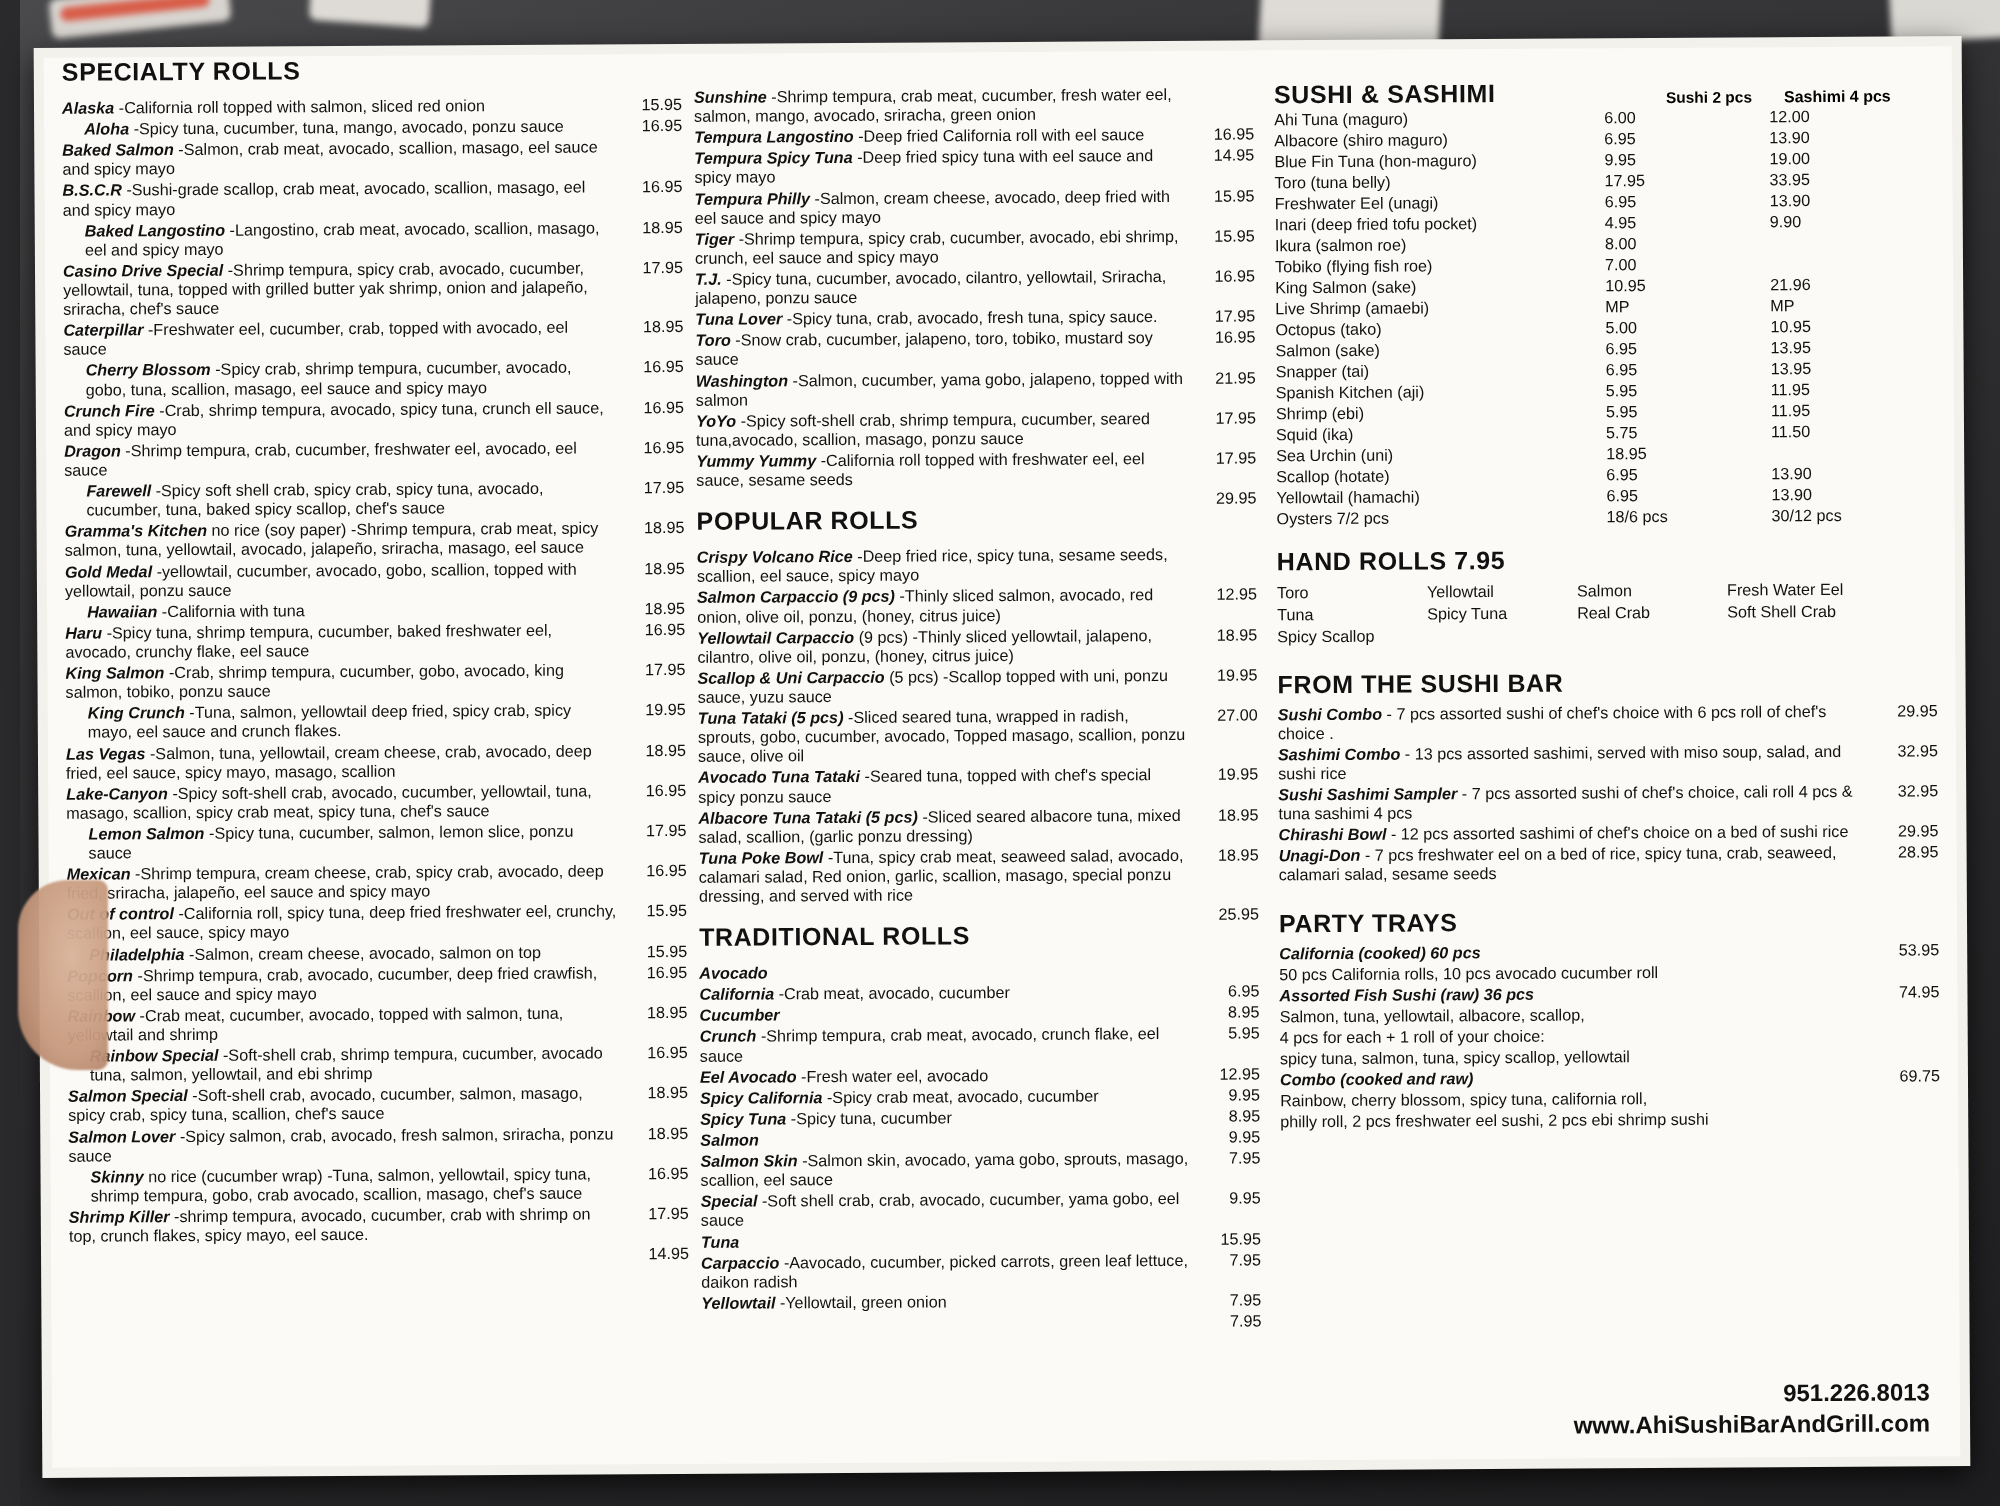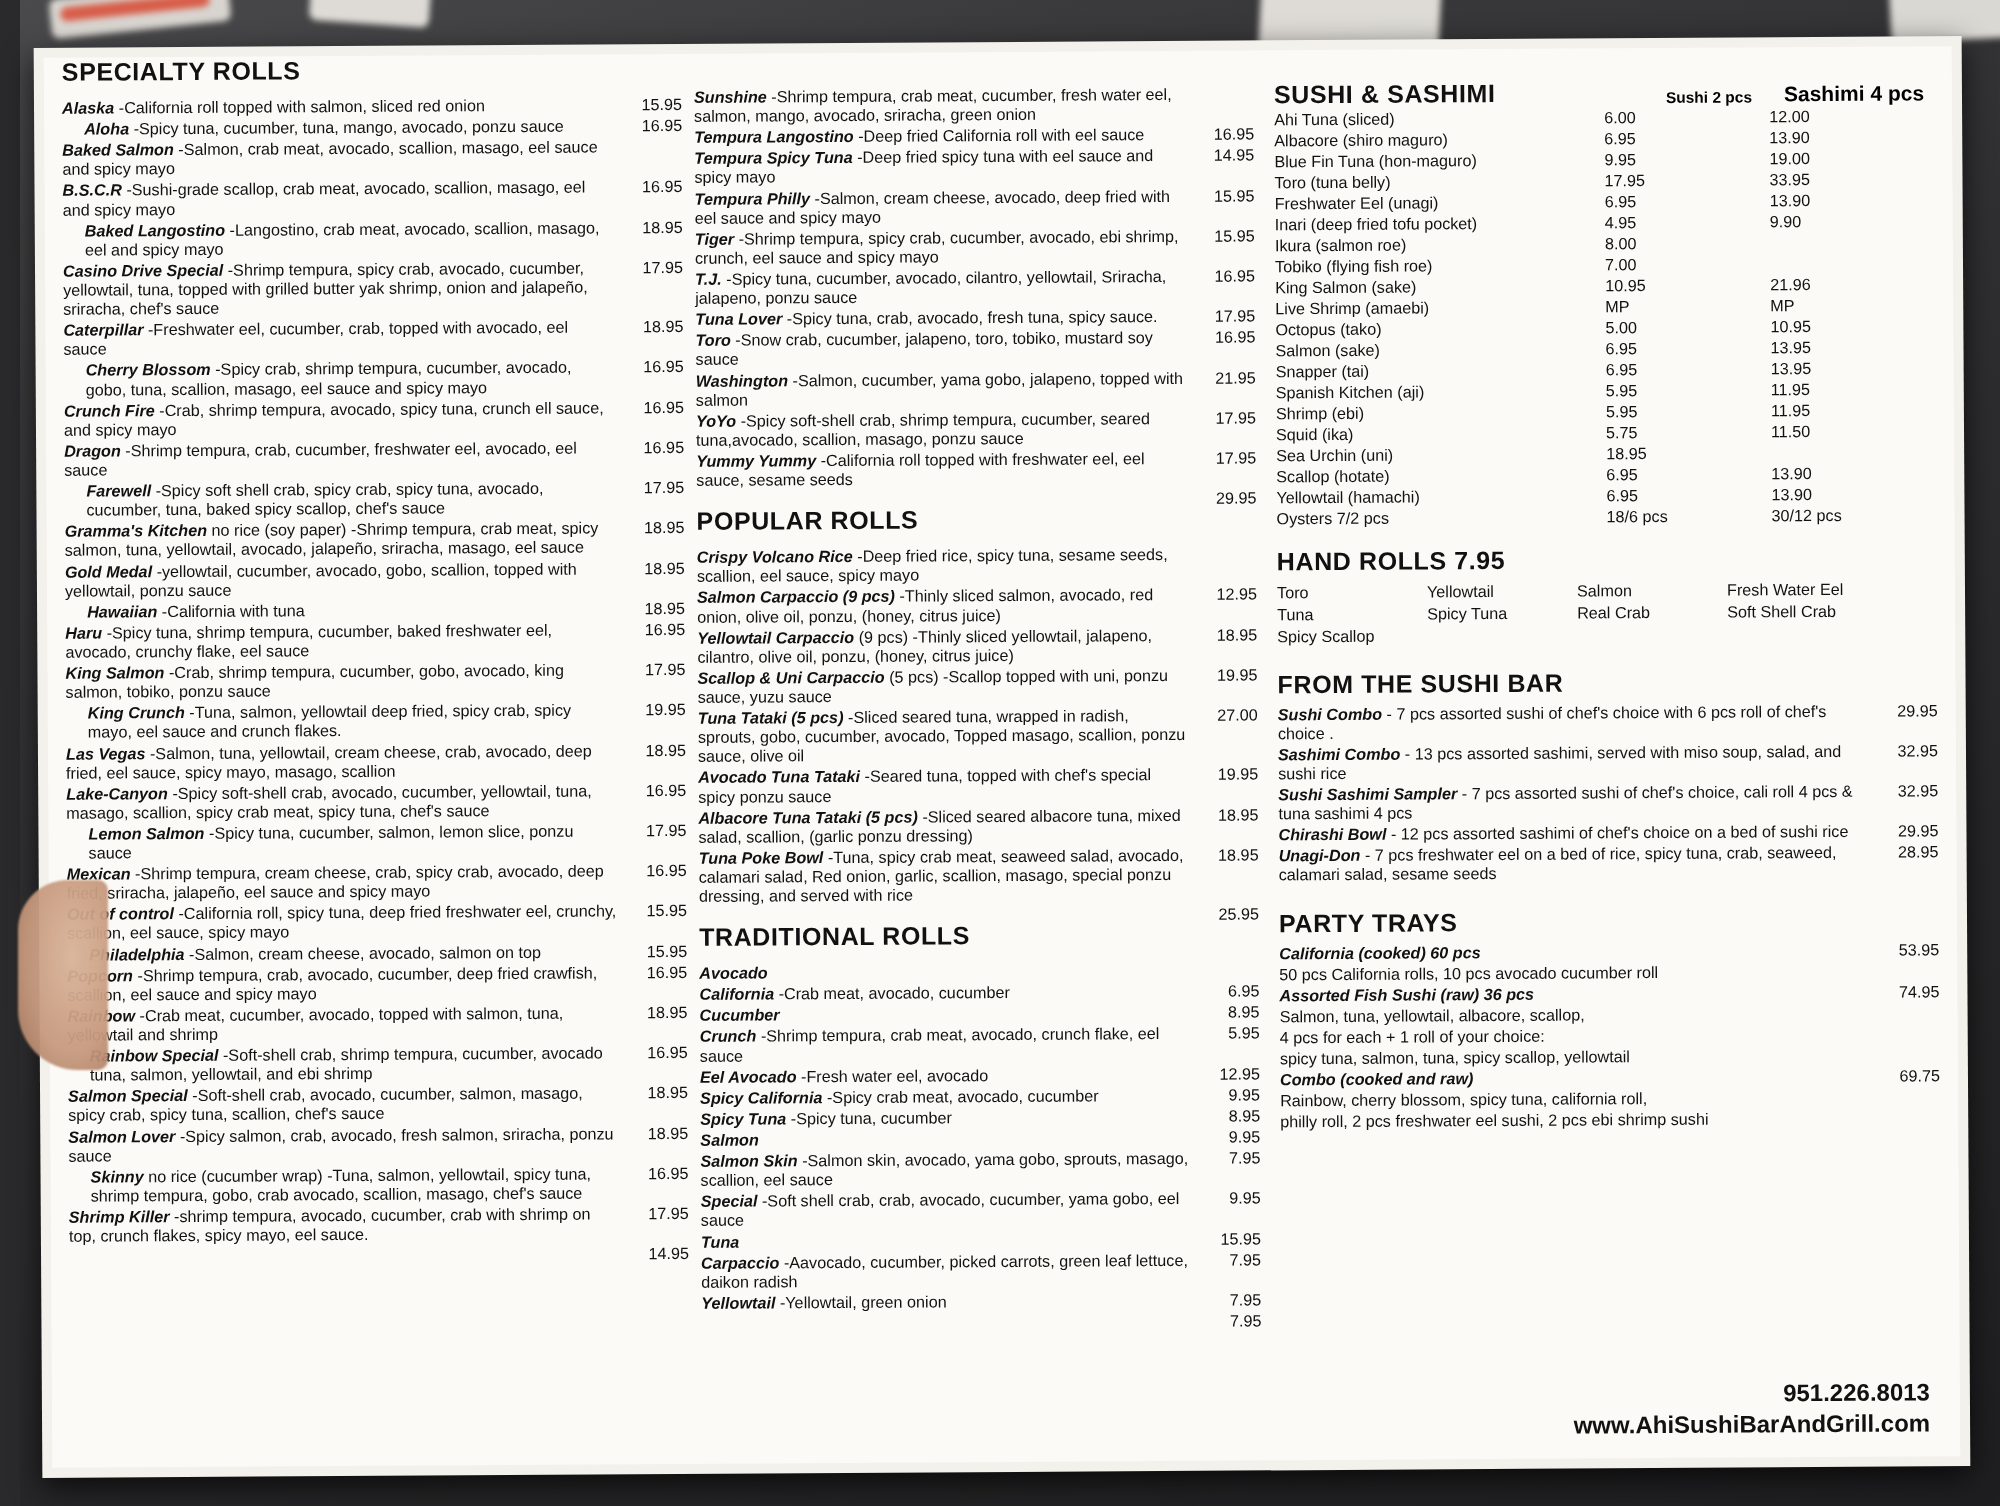--- a/index.html
+++ b/index.html
@@ -146,26 +146,26 @@
           <div class="simple">
             <span class="price">7.95</span>
           </div>
         </div>
 
         <div class="col colC">
           <div style="height:30px"></div>
           <div style="display:flex;align-items:flex-end;">
             <h2 class="section" style="margin:0;flex:1;">SUSHI &amp; SASHIMI</h2>
             <div class="hdr-right" style="width:150px;font-size:15.5px;text-align:center;">Sushi 2 pcs</div>
-            <div class="hdr-right" style="width:150px;font-size:21px;">Sashimi 4 pcs</div>
+            <div class="hdr-right" style="width:150px;font-size:16px;">Sashimi 4 pcs</div>
           </div>
           <table class="sstable">
             <tbody id="ssbody">
                 <tr>
-                  <td class="n"><span class="bold">Ahi Tuna</span><span> (sliced)</span></td>
+                  <td class="n"><span class="bold">Ahi Tuna</span><span> (maguro)</span></td>
                   <td class="p1">6.00</td>
                   <td class="p2">12.00</td>
                 </tr>
                 <tr>
                   <td class="n"><span class="bold">Albacore</span><span> (shiro maguro)</span></td>
                   <td class="p1">6.95</td>
                   <td class="p2">13.90</td>
                 </tr>
                 <tr>
                   <td class="n"><span class="bold">Blue Fin Tuna</span><span> (hon-maguro)</span></td>

